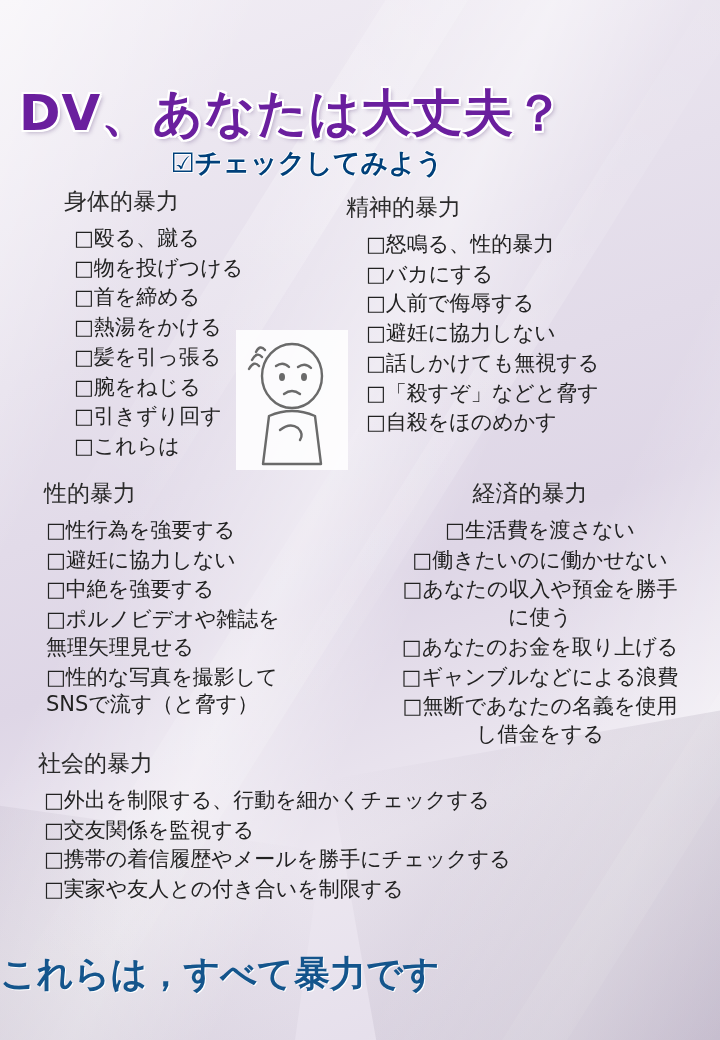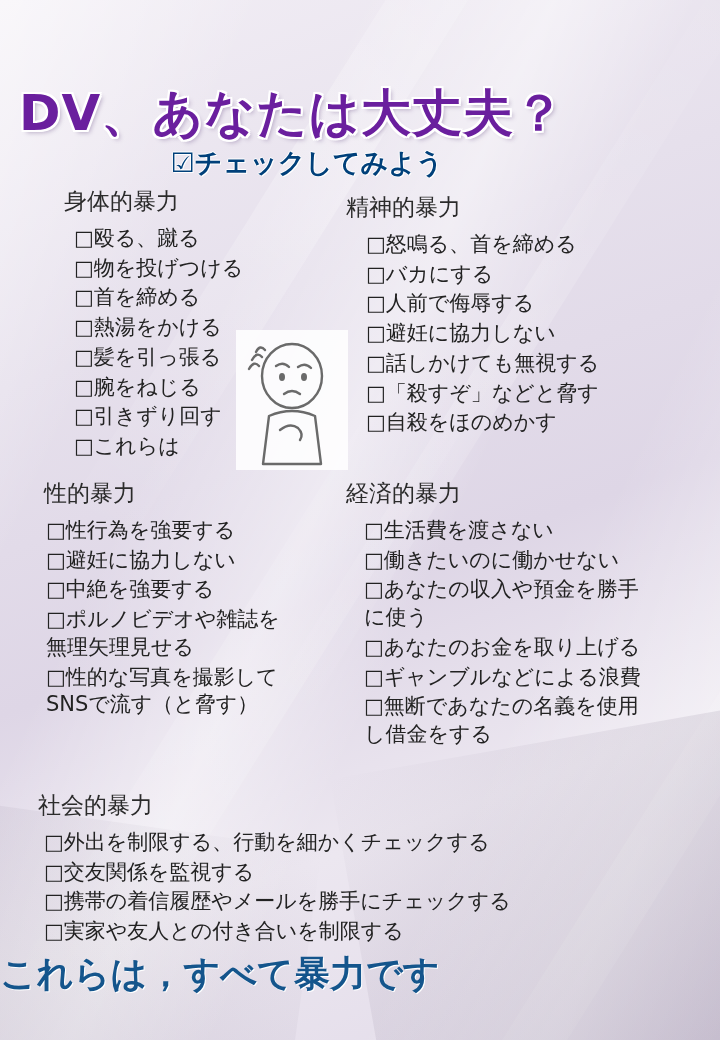--- a/index.html
+++ b/index.html
@@ -116,23 +116,23 @@
   }
 
   
   #sec-physical { left: 22px; top: 186px; width: 300px; margin-left: 40px; }
   #sec-physical .items { padding-left: 12px; }
   #sec-mental   { left: 344px; top: 192px; width: 370px; }
   #sec-mental .items { padding-left: 22px; }
   #sec-sexual   { left: 36px; top: 478px; width: 300px; }
   #sec-sexual .sec-head { margin-left: 6px; }
   #sec-sexual .items { padding-left: 10px; }
-  #sec-economic { left: 344px; top: 478px; width: 372px; }
+  #sec-economic { left: 344px; top: 478px; width: 372px; text-align: center; }
   #sec-economic .items { padding-left: 20px; }
-  #sec-social   { left: 34px; top: 748px; width: 660px; margin-top: 42px; }
+  #sec-social   { left: 34px; top: 748px; width: 660px; }
   #sec-social .sec-head { margin-left: 2px; }
   #sec-social .items { padding-left: 10px; }
 
   .figure {
     position: absolute;
     left: 236px;
     top: 330px;
     width: 112px;
     height: 140px;
   }
@@ -181,21 +181,21 @@
       <li>□これらは</li>
     </ul>
   </div>
 
   <div class="section" id="sec-mental">
     <div class="sec-head">
       <span class="hl" style="width: 250px;"></span>
       <span>精神的暴力</span>
     </div>
     <ul class="items">
-      <li>□怒鳴る、首を締める</li>
+      <li>□怒鳴る、性的暴力</li>
       <li>□バカにする</li>
       <li>□人前で侮辱する</li>
       <li>□避妊に協力しない</li>
       <li>□話しかけても無視する</li>
       <li>□「殺すぞ」などと脅す</li>
       <li>□自殺をほのめかす</li>
     </ul>
   </div>
 
   <div class="figure">

